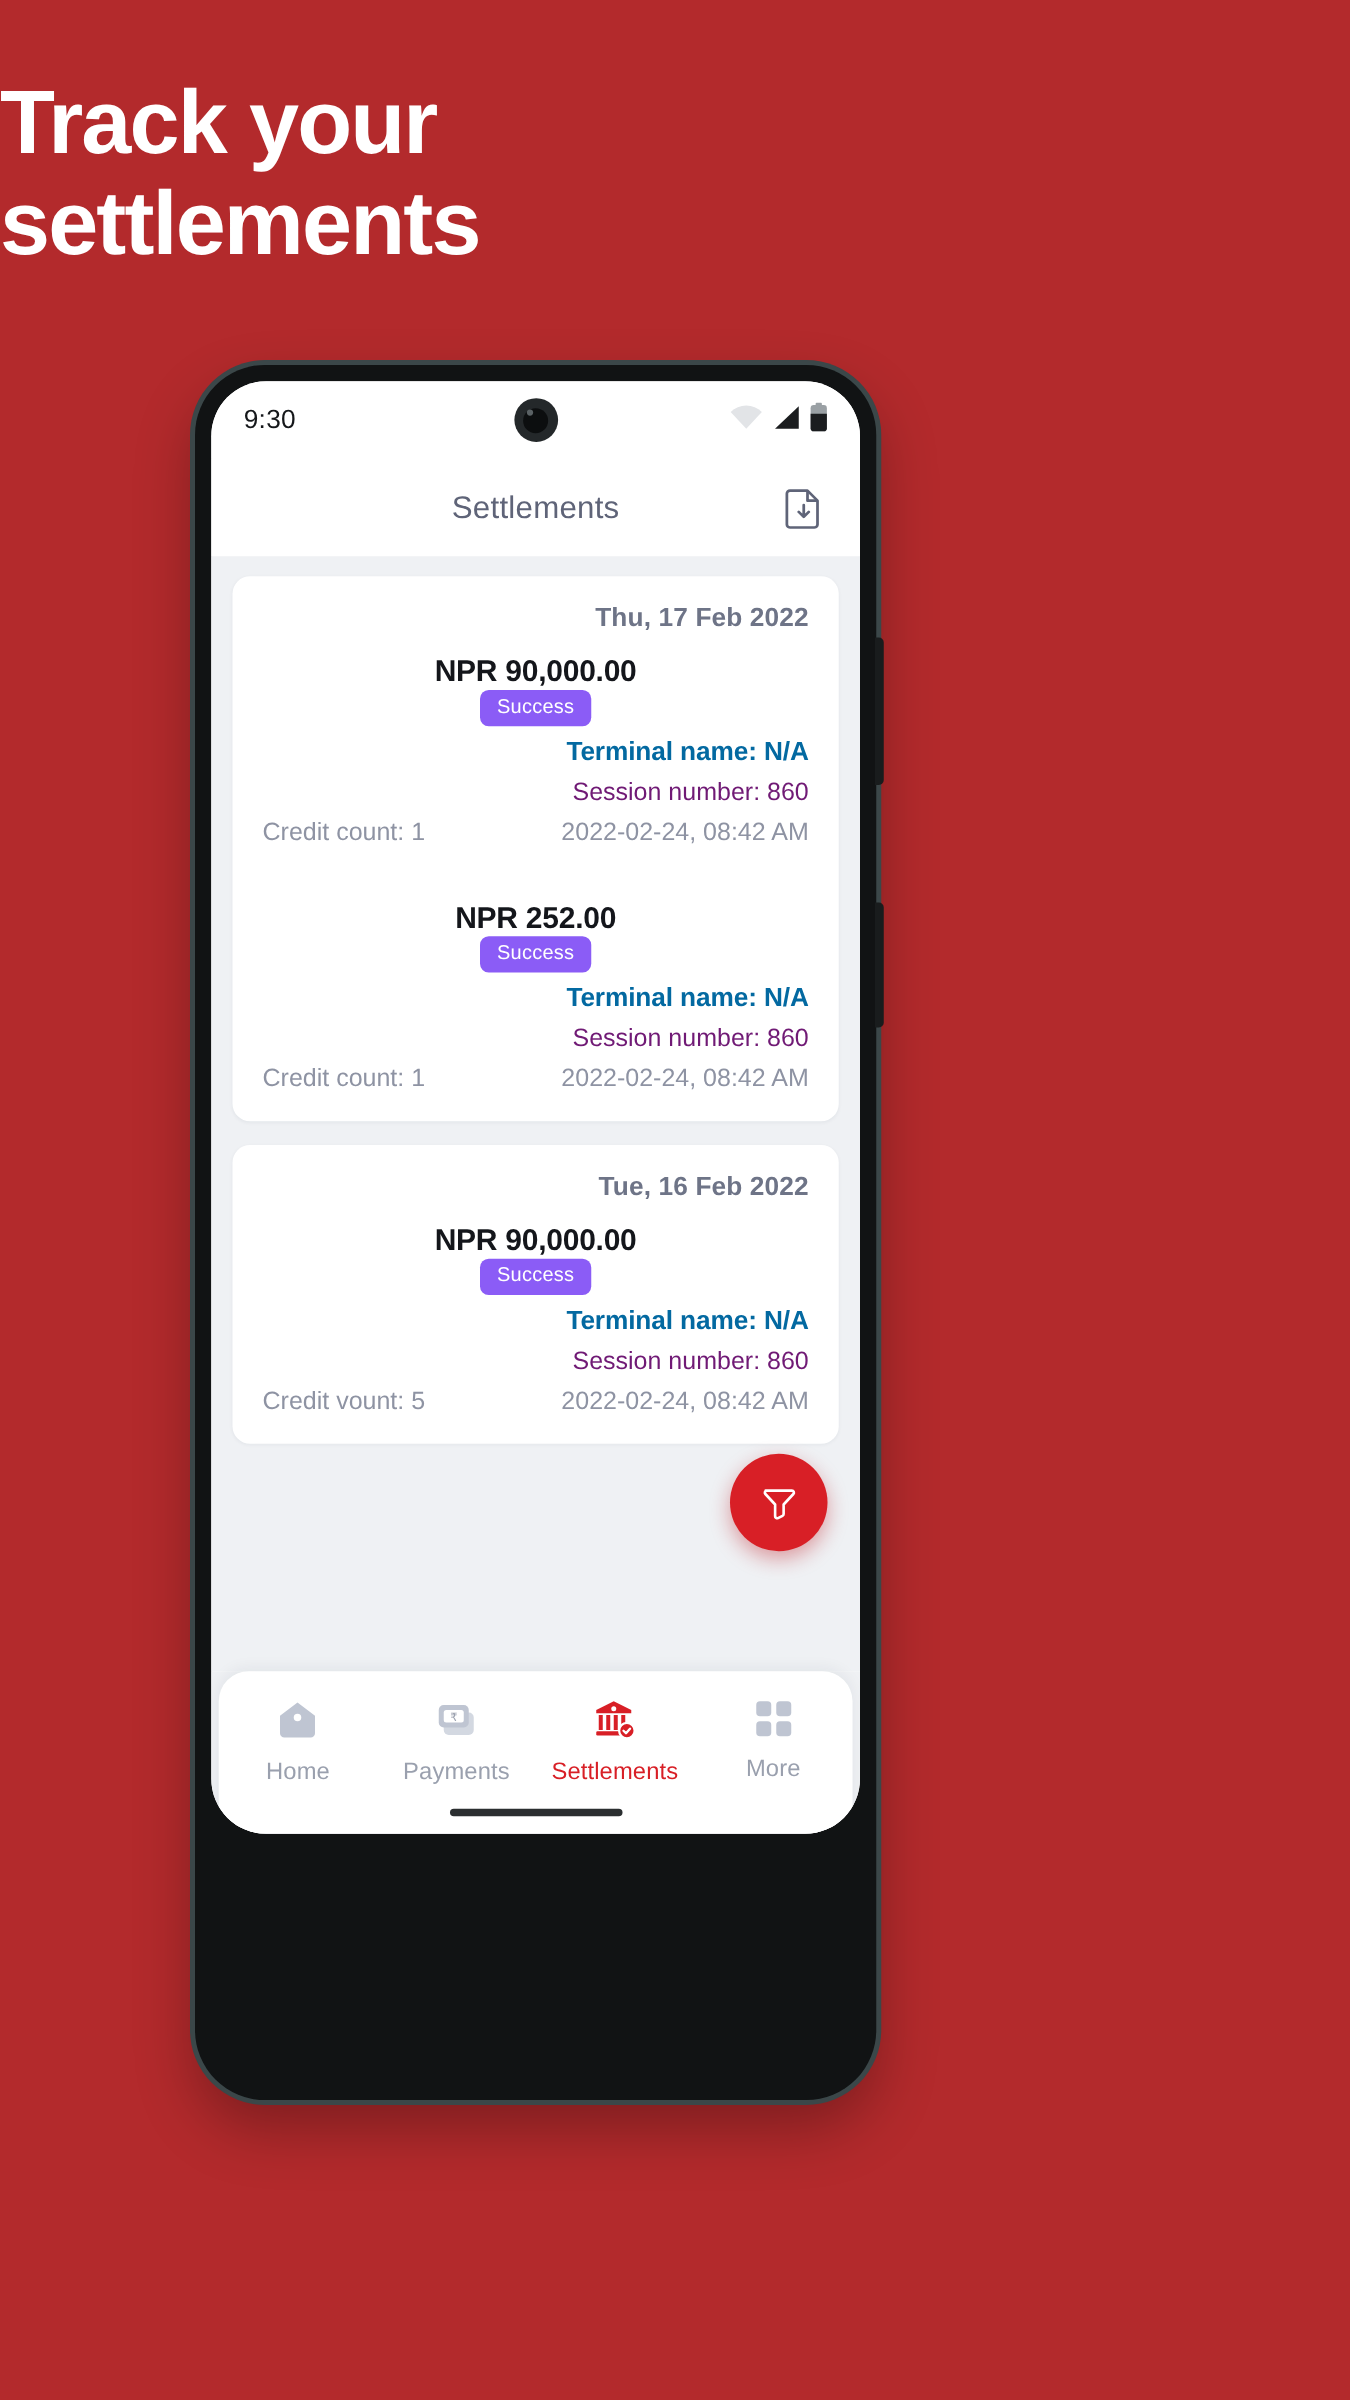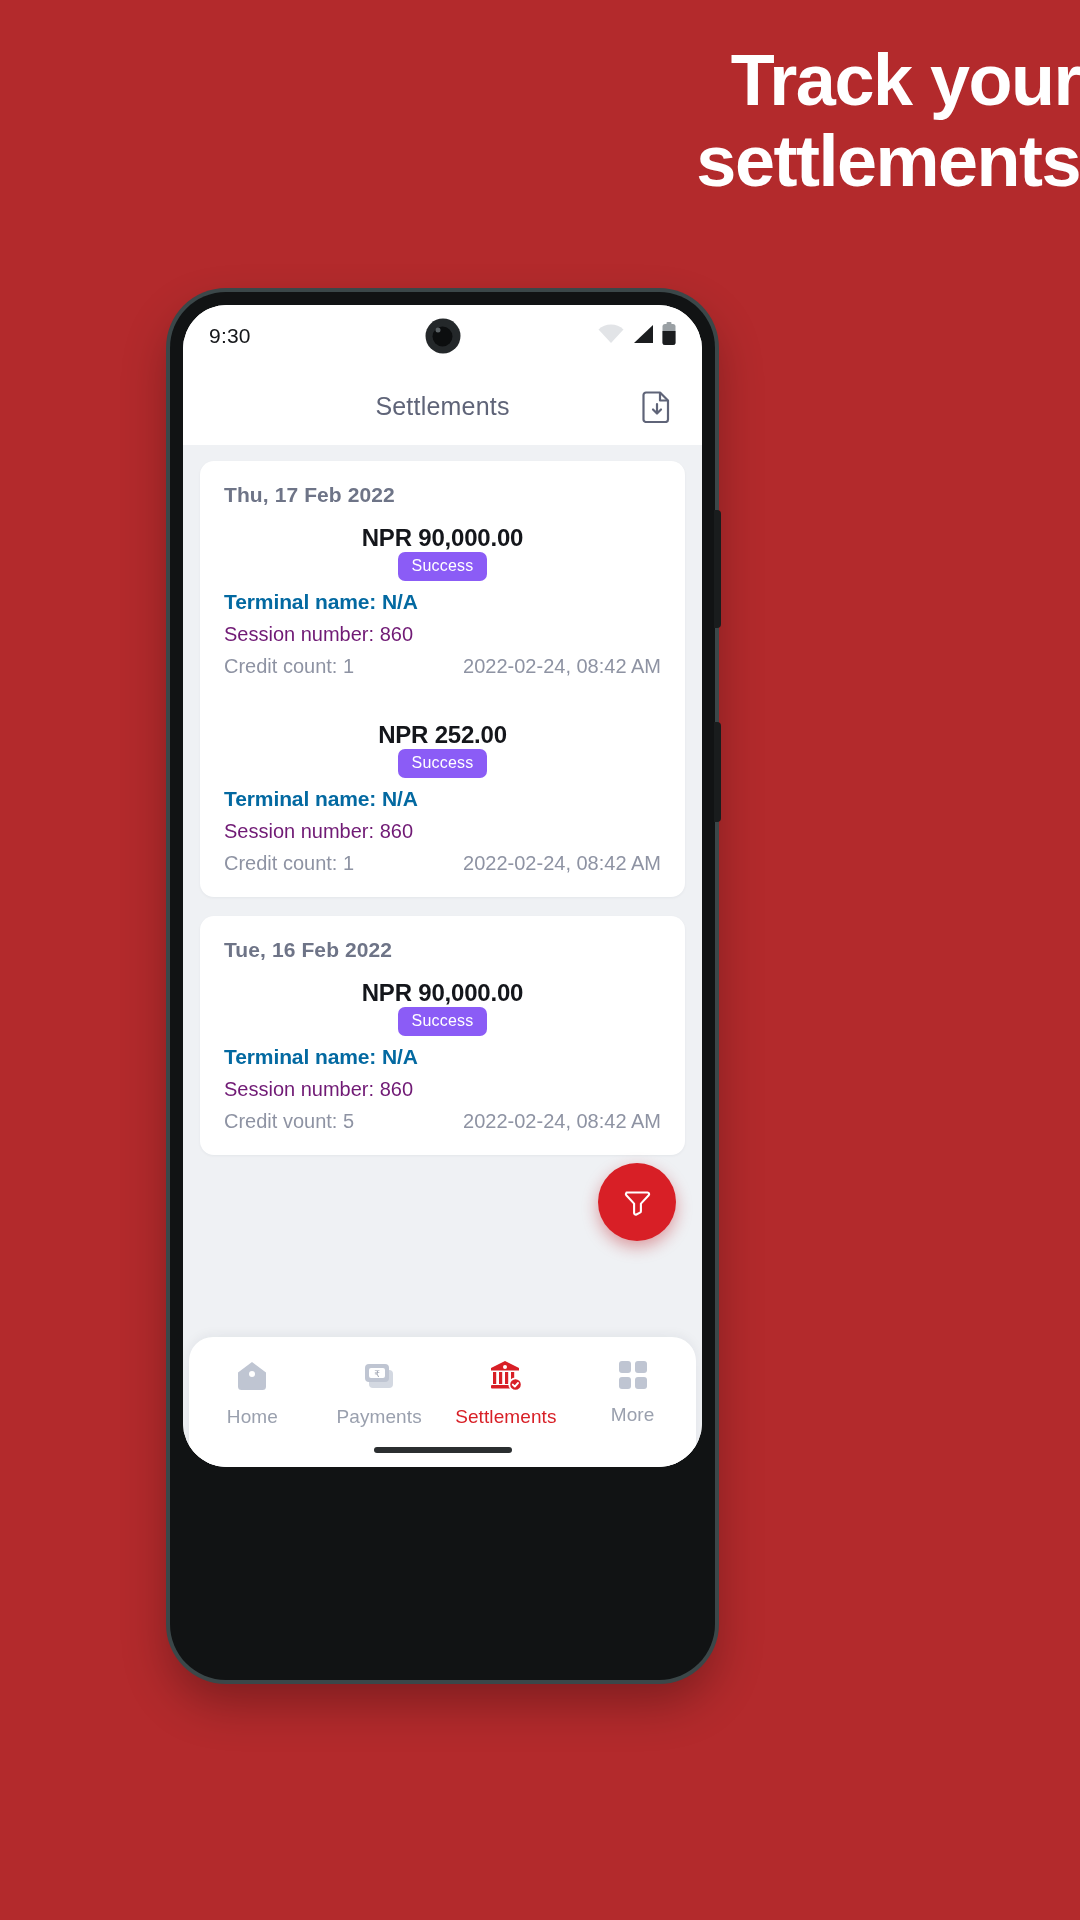--- a/index.html
+++ b/index.html
@@ -9,34 +9,34 @@
     font-family:"Liberation Sans", sans-serif;
   }
   body {
     background:#B32A2C;
     position:relative;
   }
 
   
   .promo-heading {
     position:absolute;
-    top:40px; left:0; right:0;
-    text-align:right;
+    top:58px; left:0; right:0;
+    text-align:left;
     color:#FFFFFF;
     font-size:72px;
     font-weight:bold;
     line-height:1.12;
     letter-spacing:-1.5px;
     white-space:pre-line;
   }
 
   
   .phone {
     position:absolute;
-    left:170px; top:292px;
+    left:156px; top:292px;
     width:545px; height:1388px;
     background:#111314;
     border-radius:56px;
     box-shadow:0 0 0 4px #3B4749, 0 22px 48px rgba(0,0,0,0.30);
   }
   .phone-btn {
     position:absolute;
     left:544px;
     width:7px;
     background:#191C1D;
@@ -128,20 +128,21 @@
     display:flex; align-items:center; justify-content:center;
   }
 
   
   .content {
     flex:1;
     background:#EFF1F4;
     position:relative;
     overflow:hidden;
     padding:16px 17px 0 17px;
+    text-align:right;
   }
 
   .card {
     background:#FFFFFF;
     border-radius:14px;
     padding:22px 24px 22px 24px;
     margin-bottom:19px;
     box-shadow:0 1px 3px rgba(24,33,55,0.05);
   }
   .card-date {

